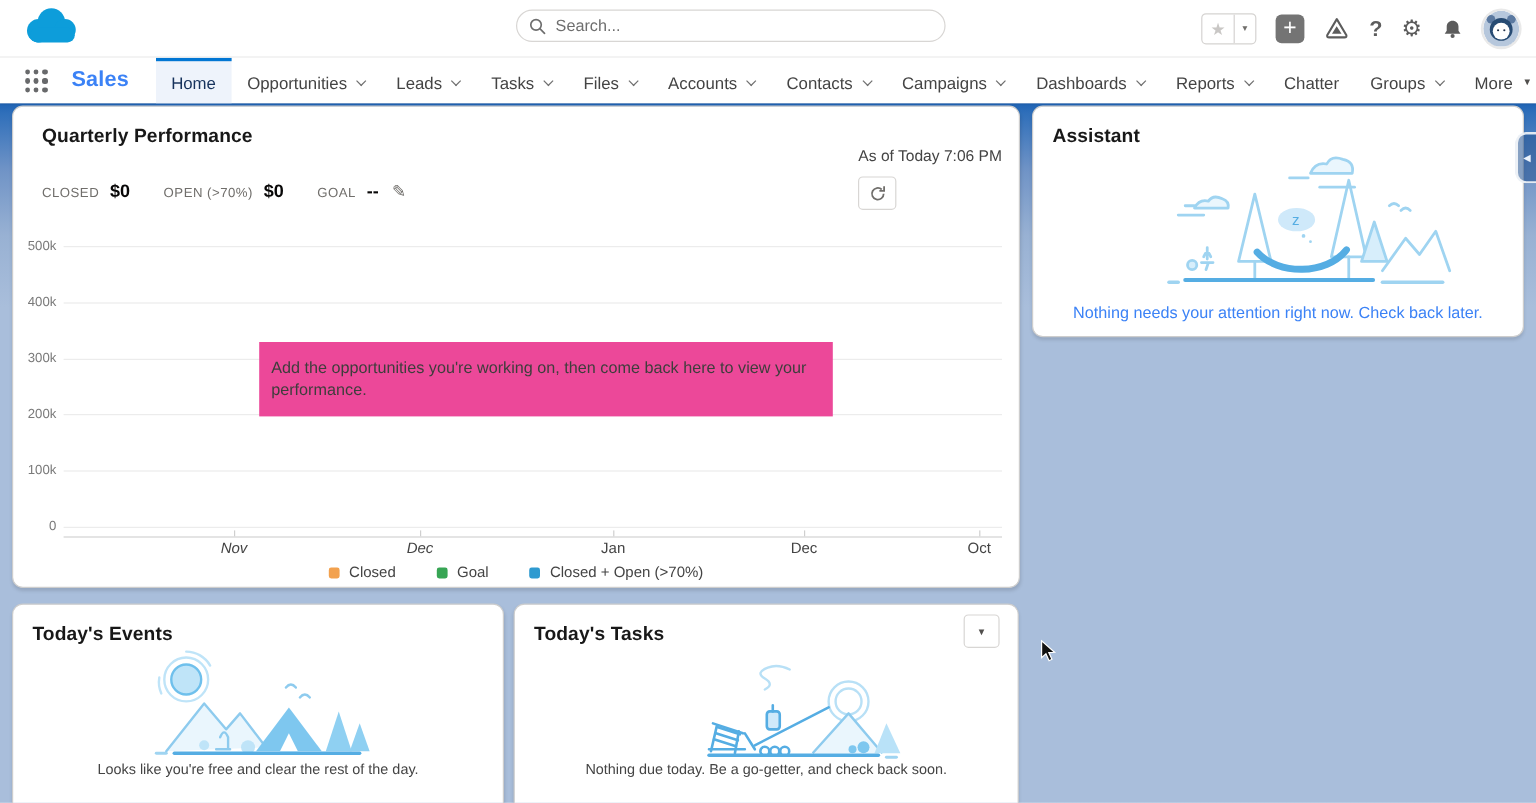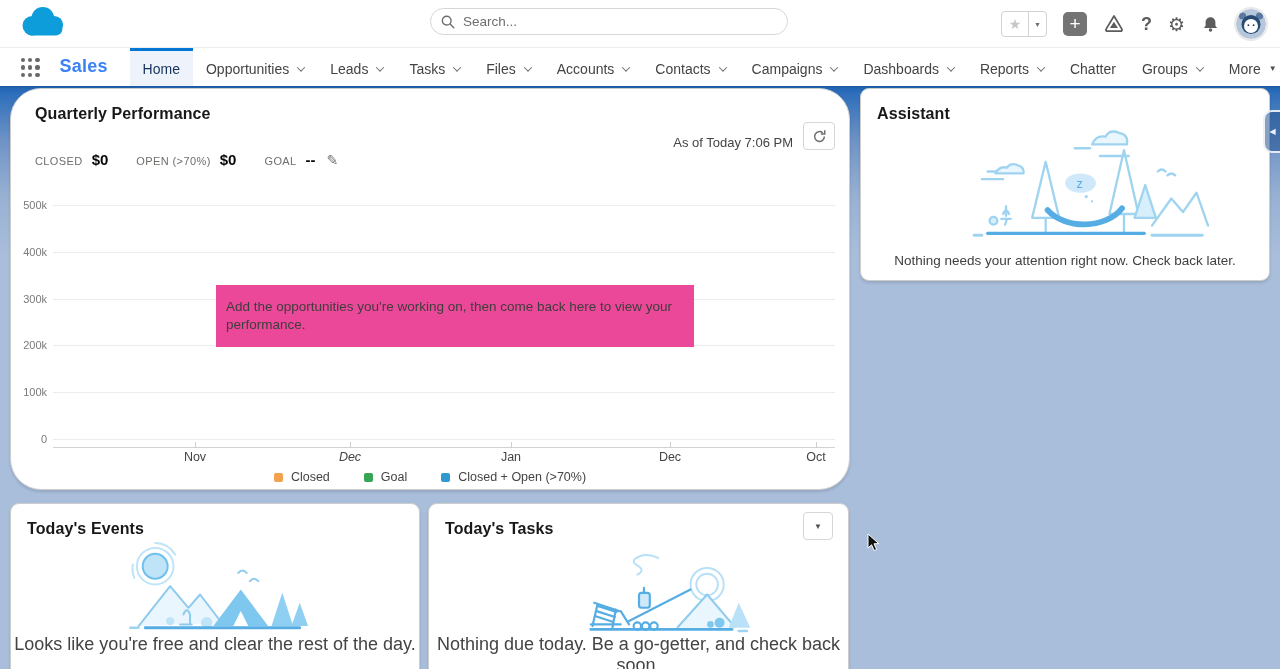--- a/index.html
+++ b/index.html
@@ -53,23 +53,23 @@
 
   
   .content { position:absolute; left:0; top:86px; width:1280px; height:583px;
     background:linear-gradient(180deg,#1f63b5 0px,#2f6fba 8px,#6f93c6 55px,#98b1d3 110px,#a9bedb 170px,#a9bedb 100%);
     overflow:hidden; }
   .card { position:absolute; background:#fff; border:1px solid #cdcdcd; border-radius:9px;
     box-shadow:0 2px 3px rgba(0,0,0,.12); }
   .card-title { font-size:16px; font-weight:700; color:#181818; letter-spacing:.1px; }
 
   
-  .q-card { left:10px; top:2px; width:840px; height:402px;border-radius:31px; }
+  .q-card { left:10px; top:2px; width:840px; height:402px; }
   .q-title { position:absolute; left:24px; top:16px; }
-  .asof-row { position:absolute; right:14px; top:33px; display:flex; align-items:flex-end; gap:10px; }
+  .asof-row { position:absolute; right:14px; top:33px; display:flex; align-items:flex-start; gap:10px;flex-direction:column; }
   .asof-text { font-size:13px; color:#444; }
   .refresh-btn { width:32px; height:28px; border:1px solid #d8d6d4; border-radius:4px;
     background:#fff; display:flex; align-items:center; justify-content:center; }
   .stats-row { position:absolute; left:24px; top:62px; display:flex; align-items:baseline; gap:28px; }
   .stat { display:flex; align-items:baseline; gap:9px; }
   .stat .lbl { font-size:11px; color:#706e6b; letter-spacing:.4px; }
   .stat .val { font-size:15px; font-weight:700; color:#080707; }
   .stat .pencil { font-size:14px; color:#706e6b; margin-left:2px; }
   .grid-area { position:absolute; left:0; top:0; width:100%; height:100%; }
   .ytick { position:absolute; left:0; height:12px; width:100%; }
@@ -86,29 +86,29 @@
   .leg-sw { width:9px; height:9px; border-radius:2px; }
   .empty-box { position:absolute; left:205px; top:196px; width:478px; background:#ec4899;
     padding:13px 10px; }
   .empty-box div { font-size:13.5px; color:#3e3e3c; line-height:18px; }
 
   
   .a-card { left:860px; top:2px; width:410px; height:193px; }
   .a-title { position:absolute; left:16px; top:16px; }
   .a-illus { position:absolute; left:50%; top:36px; transform:translateX(-50%); }
   .a-msg { position:absolute; left:0; right:0; top:164px; text-align:center;
-    font-size:13.5px; color:#404040; }
+    font-size:13.5px; color:#3b82f6; }
 
   
   .e-card { left:10px; top:417px; width:410px; height:240px; }
   .t-card { left:428px; top:417px; width:421px; height:240px; }
   .b-title { position:absolute; left:16px; top:16px; }
   .b-illus { position:absolute; left:50%; top:34px; transform:translateX(-50%); }
   .b-msg { position:absolute; left:0; right:0; top:130px; text-align:center;
-    font-size:18px; color:#444; }
+    font-size:12px; color:#444; }
   .dd-btn { position:absolute; right:15px; top:8px; width:30px; height:28px;
     border:1px solid #d8d6d4; border-radius:4px; background:#fff; display:flex;
     align-items:center; justify-content:center; font-size:8px; color:#514f4d; }
 
   
   .panel-tab { position:absolute; right:0; top:24px; width:17px; height:43px;
     border:2px solid rgba(255,255,255,.85); border-right:none; border-radius:9px 0 0 9px;
     background:rgba(37,84,145,.55); display:flex; align-items:center; justify-content:center;
     color:#eaf2fb; font-size:8px; }
 
@@ -304,21 +304,21 @@
         </div>
         <div class="ytick" style="top: 297.2px;">
           <div class="tlbl">100k</div>
           <div class="tline"></div>
         </div>
         <div class="ytick" style="top: 344px;">
           <div class="tlbl">0</div>
           <div class="tline"></div>
         </div>
         <div class="xtick" style="left: 184px;"></div>
-        <div class="xlbl" style="left: 184px;">Nov</div>
+        <div class="xlbl" style="left: 184px; font-style: italic;">Nov</div>
         <div class="xtick" style="left: 339px;"></div>
         <div class="xlbl" style="left: 339px; font-style: italic;">Dec</div>
         <div class="xtick" style="left: 500px;"></div>
         <div class="xlbl" style="left: 500px;">Jan</div>
         <div class="xtick" style="left: 659px;"></div>
         <div class="xlbl" style="left: 659px;">Dec</div>
         <div class="xtick" style="left: 805px;"></div>
         <div class="xlbl" style="left: 805px;">Oct</div>
       </div>
   </div>

